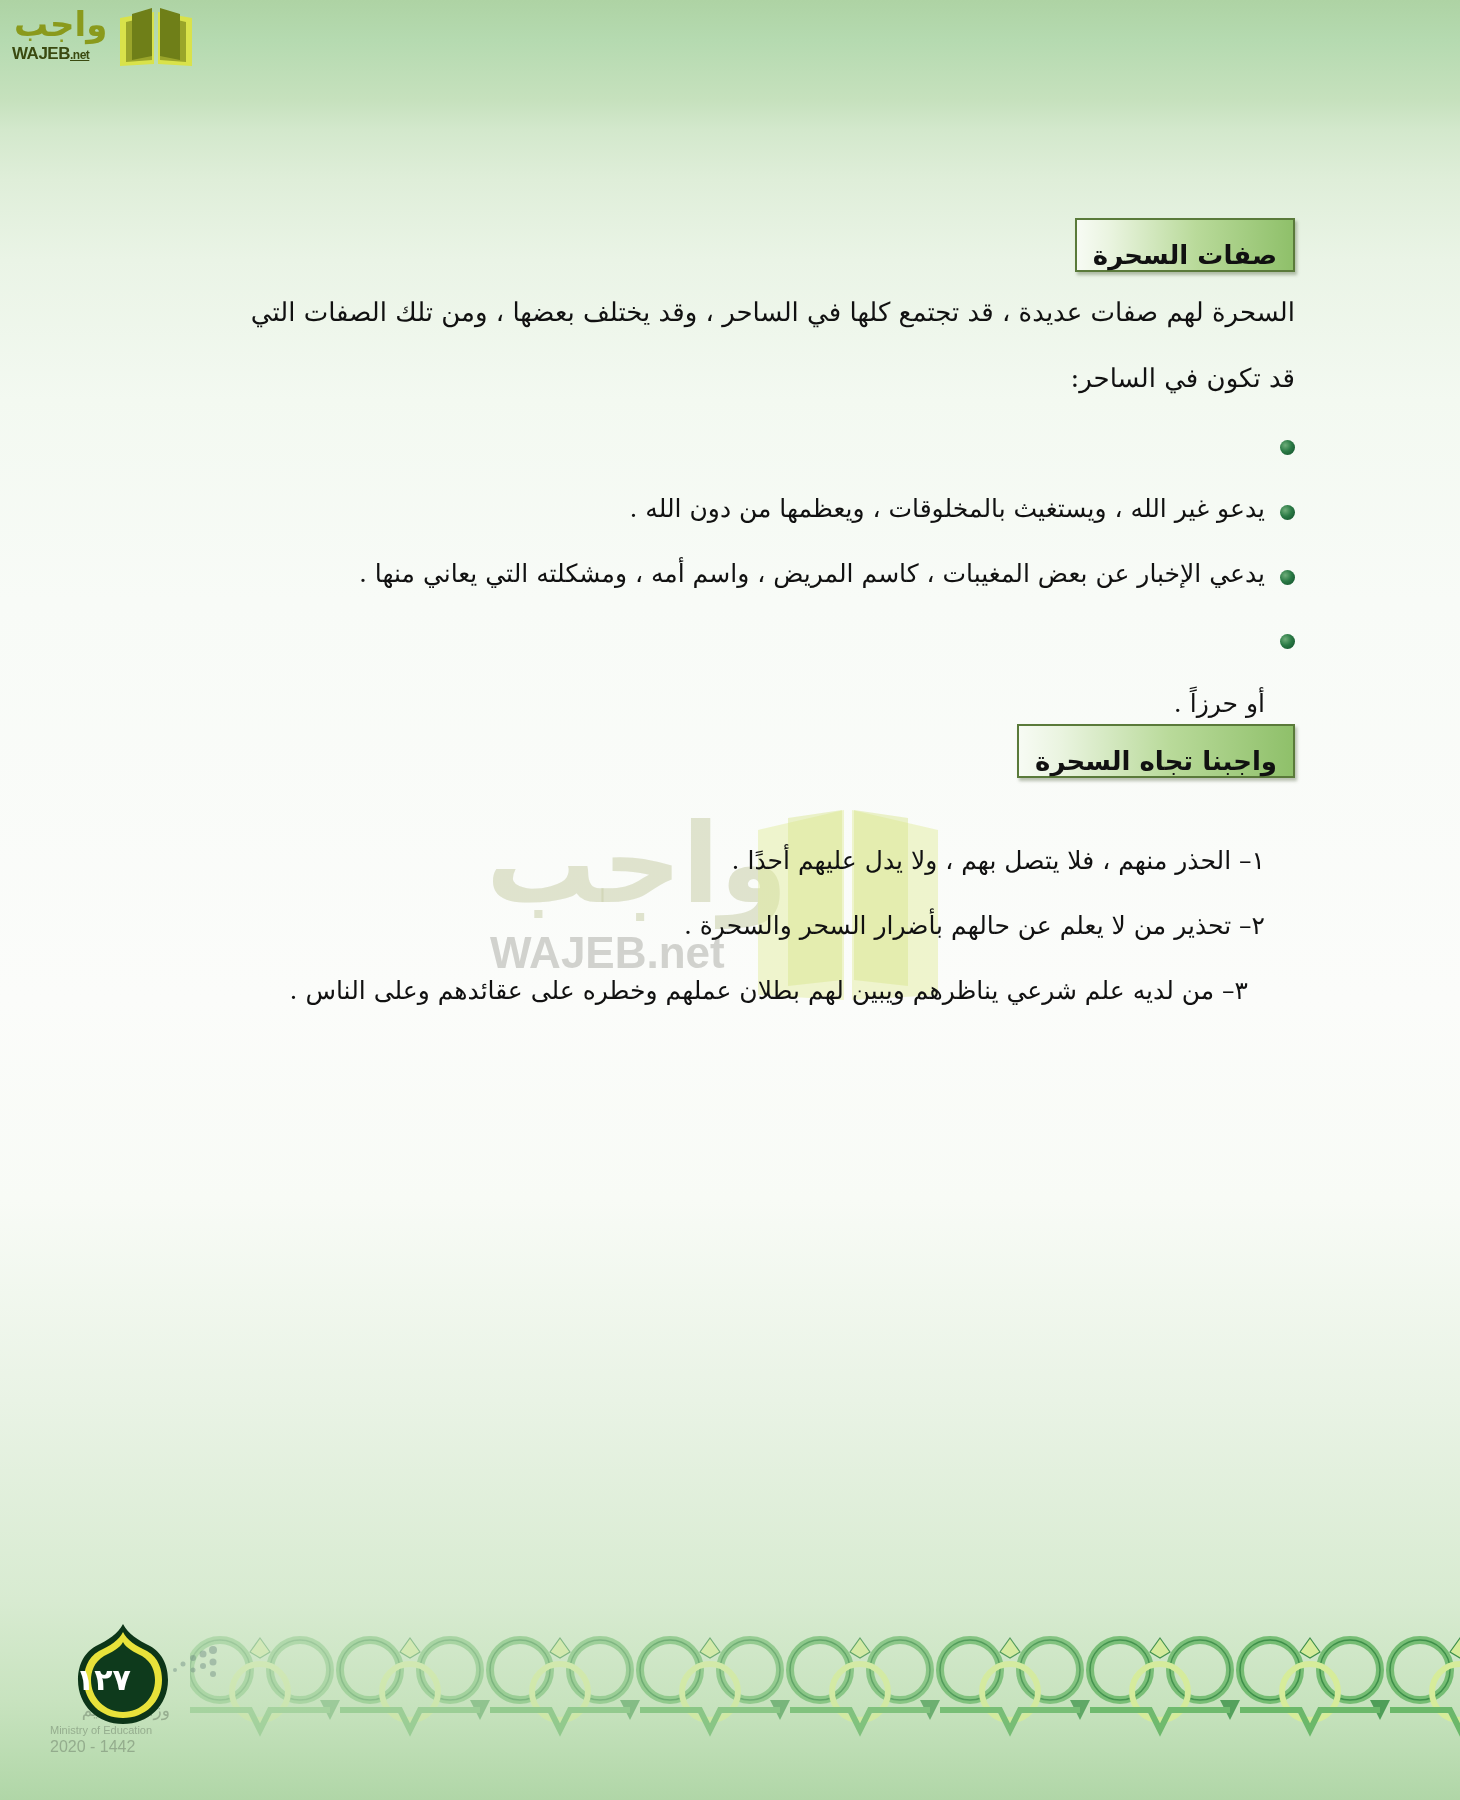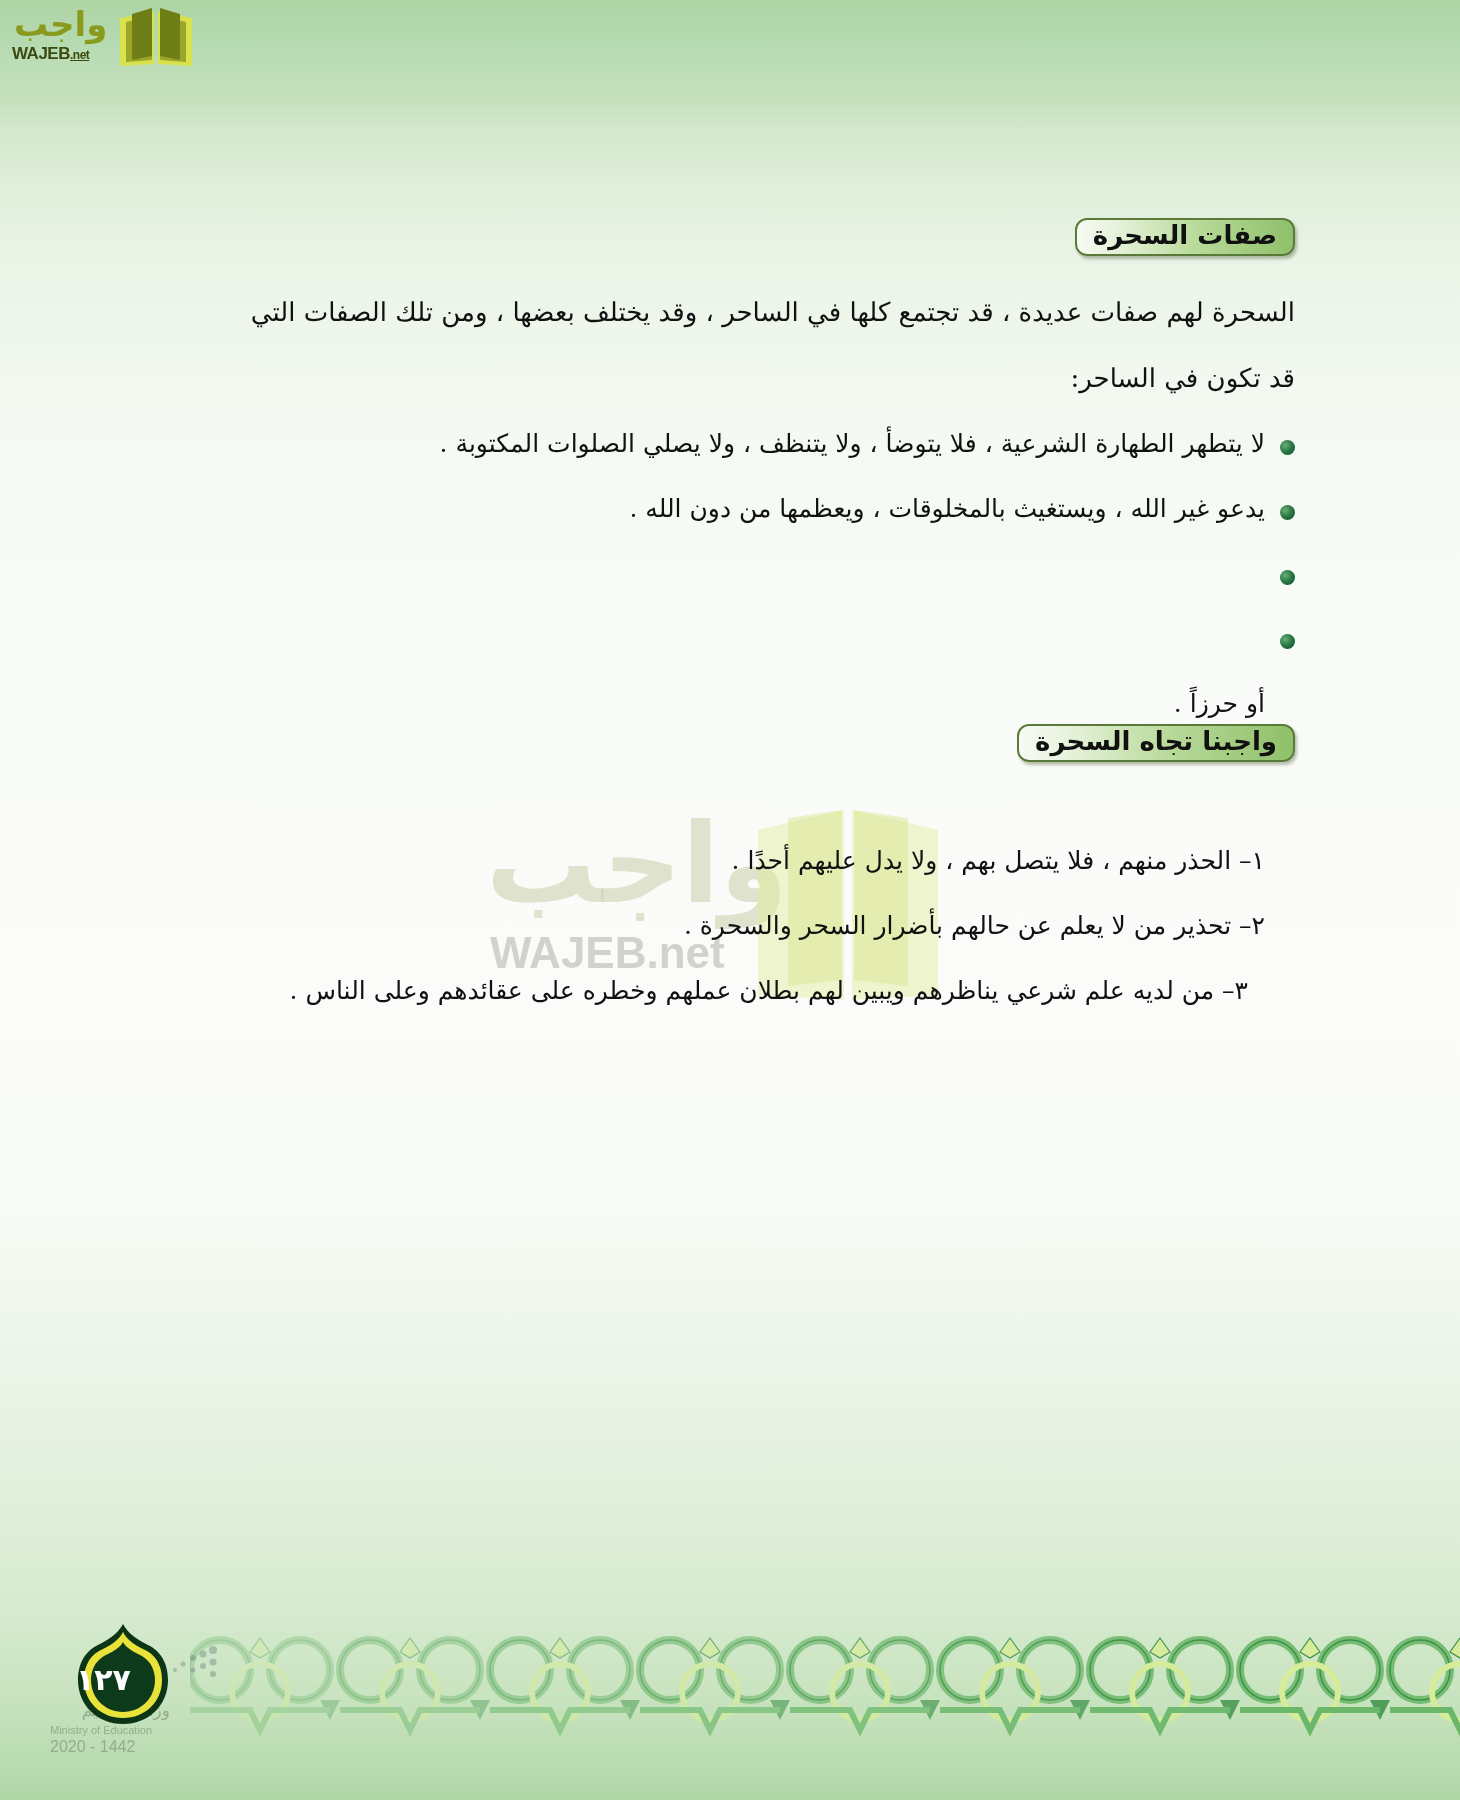--- a/index.html
+++ b/index.html
@@ -39,25 +39,25 @@
       font-family: "DejaVu Sans", sans-serif; font-weight: bold;
       font-size: 110px; color: rgba(200, 205, 170, 0.55); direction: rtl;
     }
     .wm-en {
       position: absolute; left: 10px; top: 118px;
       font-family: "Liberation Sans", sans-serif; font-weight: bold;
       font-size: 44px; color: rgba(175, 175, 170, 0.55);
     }
     .wm-book { position: absolute; left: 278px; top: 0px; }
     .section-head {
-      position: absolute; right: 165px; height: 38px;
-      border: 2px solid #5a7a3a; border-radius: 12px;
+      position: absolute; right: 165px; height: 54px;
+      border: 2px solid #5a7a3a; border-radius: 0;
       background: linear-gradient(to left, #8fc06a 0%, #b9da9a 45%, #eaf4e0 85%, #f7fbf4 100%);
       box-shadow: 2px 3px 3px rgba(60,80,40,0.35);
-      display: flex; align-items: flex-start; padding: 0 16px;
+      display: flex; align-items: flex-end; padding: 0 16px;
       font-family: "DejaVu Sans", sans-serif; font-weight: bold; font-size: 26px;
       color: #111; direction: rtl;
     }
     .line {
       position: absolute; right: 165px; direction: rtl; text-align: right;
       font-size: 25px; white-space: nowrap; line-height: 1.3;
     }
     .bullet-line { padding-right: 30px; }
     .bullet {
       position: absolute; right: 0; top: 12px; width: 15px; height: 15px; border-radius: 50%;
@@ -104,28 +104,28 @@
 
 <div class="section-head" style="top: 218px;">
   <span>صفات السحرة</span>
 </div>
 
 <div class="line" style="top: 296px; font-size: 26px;">السحرة لهم صفات عديدة ، قد تجتمع كلها في الساحر ، وقد يختلف بعضها ، ومن تلك الصفات التي</div>
 <div class="line" style="top: 362px; font-size: 26px;">قد تكون في الساحر:</div>
 
 <div class="line bullet-line" style="top: 428px;">
   <span class="bullet"></span>
-  <span>لا يتطهر الطهارة الشرعية ، فلا يتوضأ ، ولا يتنظف ، ولا يصلي الصلوات المكتوبة .</span>
 </div>
 <div class="line bullet-line" style="top: 493px; text-align: right;">
   <span class="bullet"></span>
   <span>يدعو غير الله ، ويستغيث بالمخلوقات ، ويعظمها من دون الله .</span>
 </div>
 <div class="line bullet-line" style="top: 558px;">
   <span class="bullet"></span>
+  <span>يدعي الإخبار عن بعض المغيبات ، كاسم المريض ، واسم أمه ، ومشكلته التي يعاني منها .</span>
 </div>
 <div class="line bullet-line" style="top: 622px;">
   <span class="bullet"></span>
 </div>
 <div class="line" style="top: 688px; right: 195px;">أو حرزاً .</div>
 
 <div class="section-head" style="top: 724px; margin-left: 38px;">
   <span>واجبنا تجاه السحرة</span>
 </div>
 

